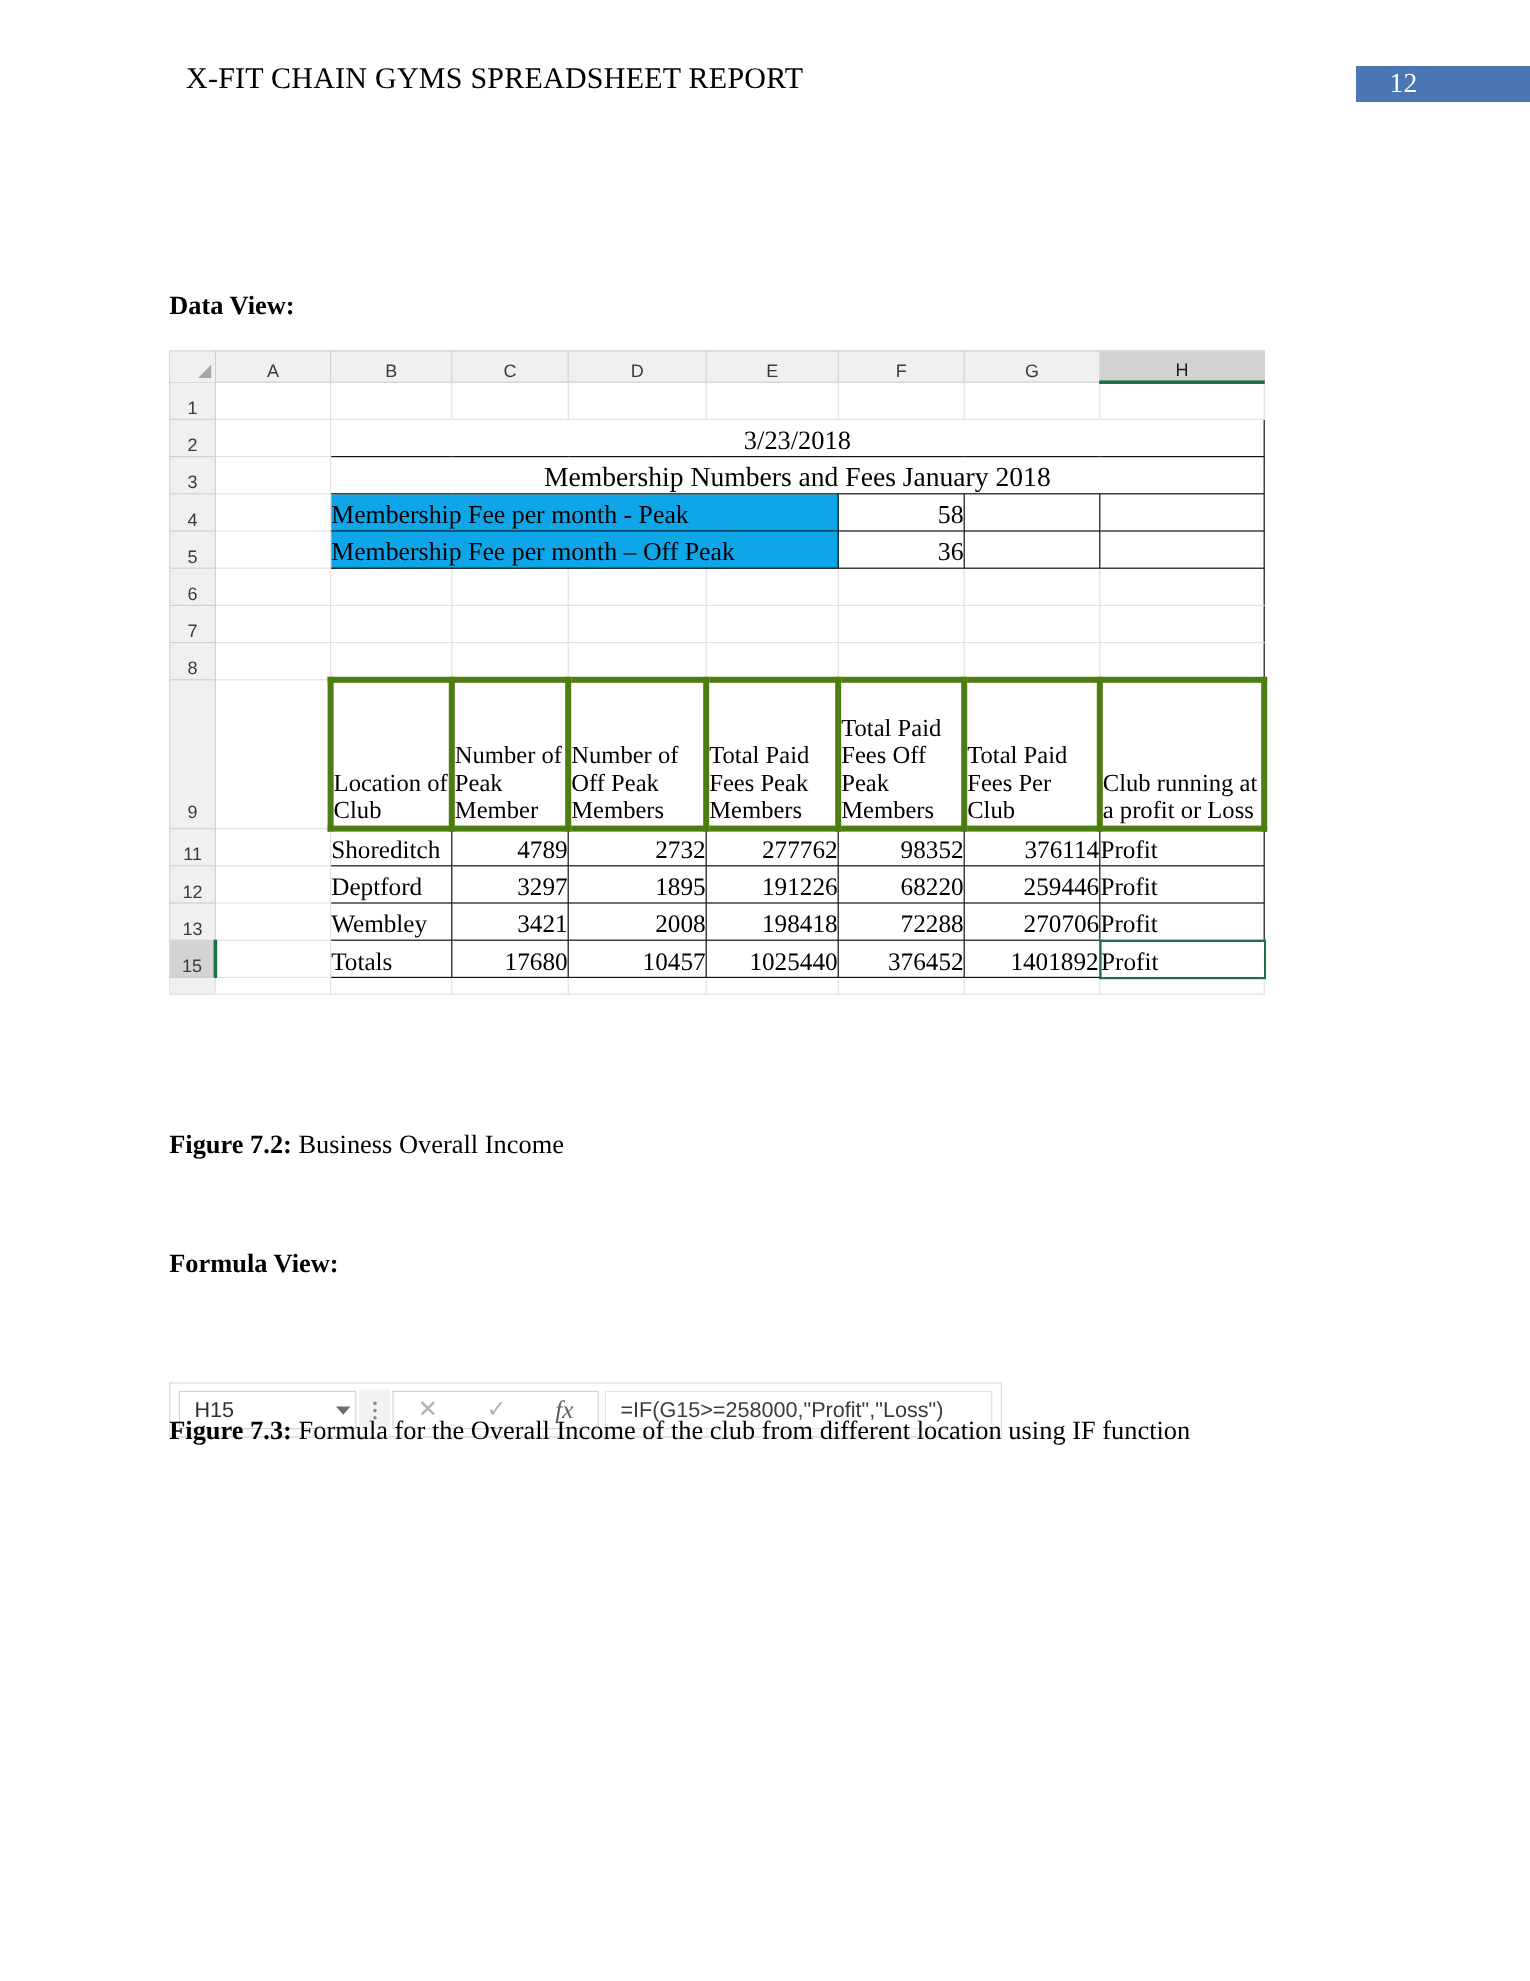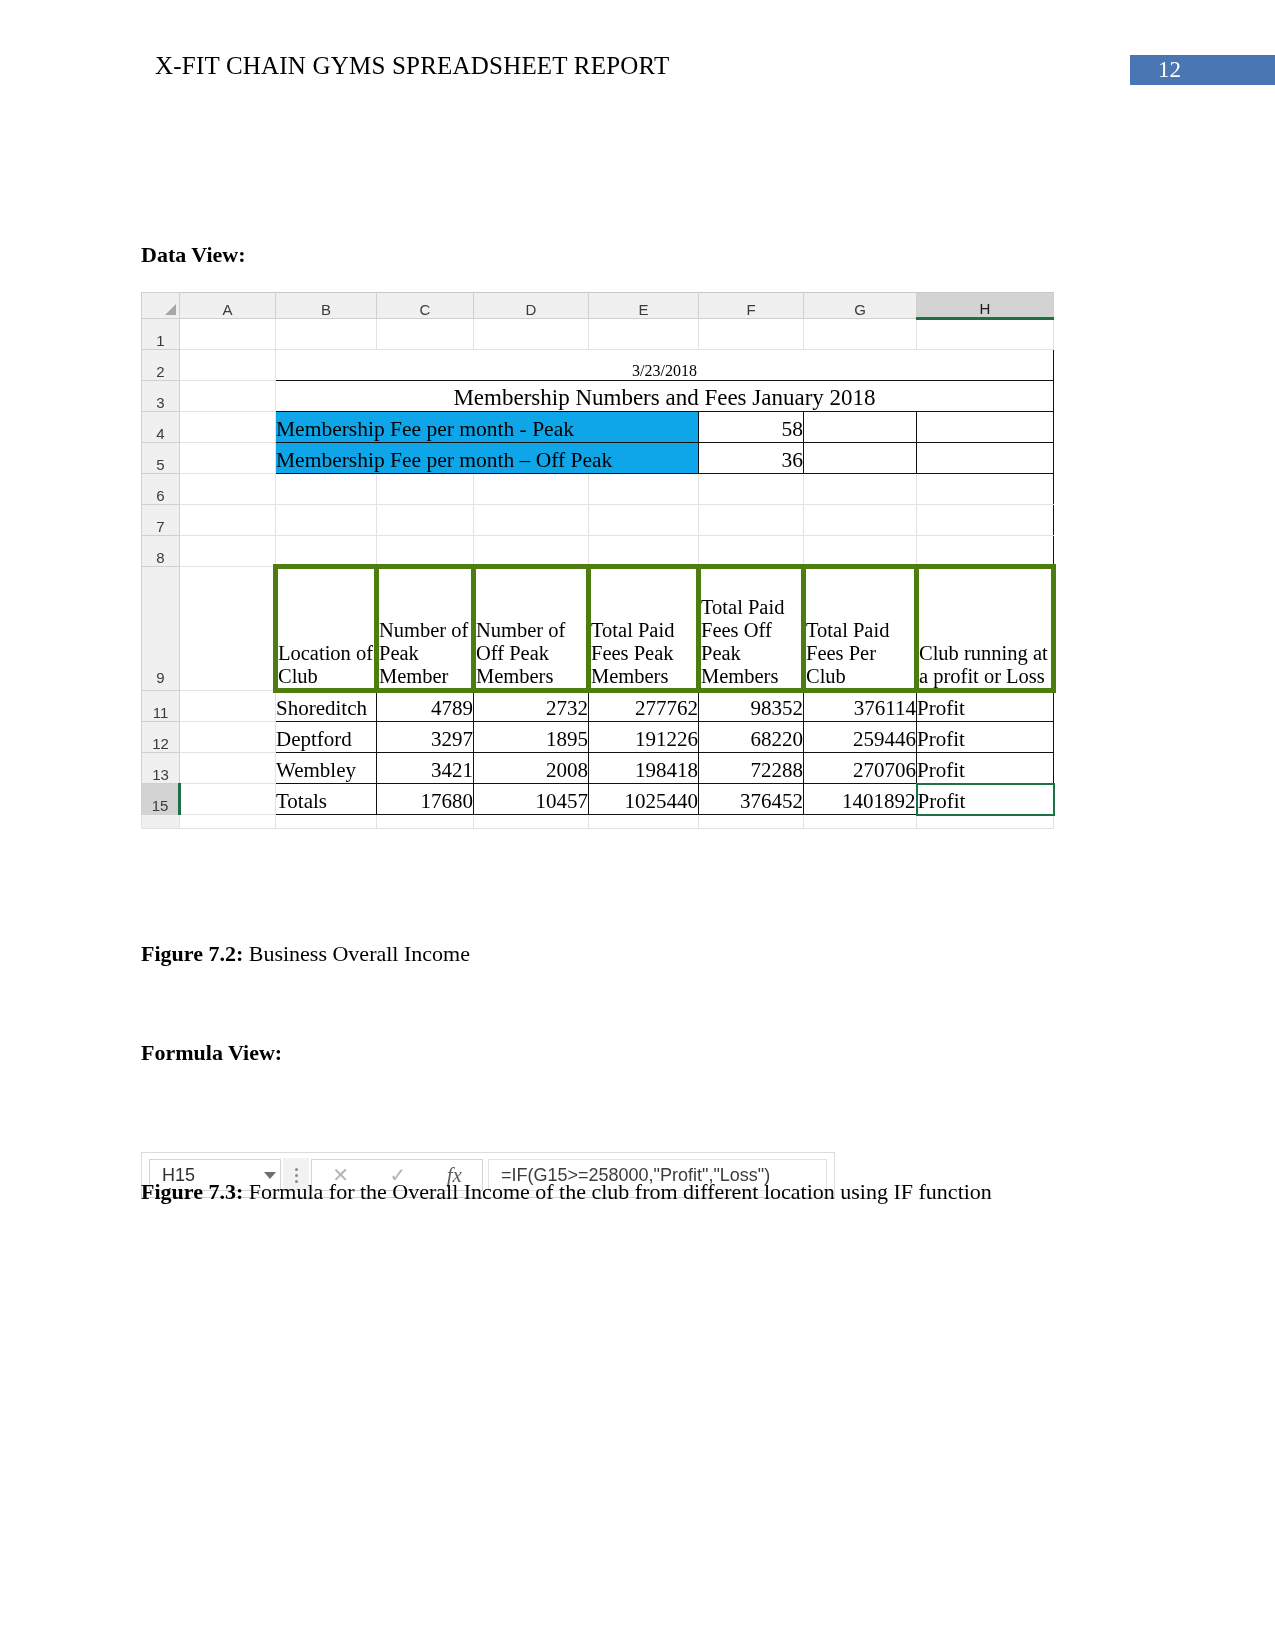--- a/index.html
+++ b/index.html
@@ -193,21 +193,21 @@
     width: 692px;
     height: 44px;
     background: #ffffff;
     border: 1px solid #dcdcdc;
     border-bottom: 1px solid #d0d0d0;
     display: flex;
     align-items: center;
     font-family: "Liberation Sans", sans-serif;
   }
   .namebox {
-    width: 132px;
+    width: 148px;
     height: 32px;
     margin-left: 7px;
     background: #ffffff;
     border: 1px solid #d4d4d4;
     display: flex;
     align-items: center;
     justify-content: space-between;
     padding: 0 4px 0 12px;
     box-sizing: border-box;
   }
@@ -319,21 +319,21 @@
       <td class="cell"></td>
       <td class="cell"></td>
       <td class="cell"></td>
       <td class="cell"></td>
       <td class="cell"></td>
     </tr>
 
     <tr>
       <td class="rowhead">2</td>
       <td class="cell"></td>
-      <td class="cell bx txt-center bold" colspan="7" style="font-size:16px;">3/23/2018</td>
+      <td class="cell bx txt-center bold" colspan="7" style="font-size:22px;">3/23/2018</td>
     </tr>
 
     <tr>
       <td class="rowhead">3</td>
       <td class="cell"></td>
       <td class="cell bx txt-center bold" colspan="7" style="font-size:23px;">Membership Numbers and Fees January 2018</td>
     </tr>
 
     <tr>
       <td class="rowhead">4</td>

